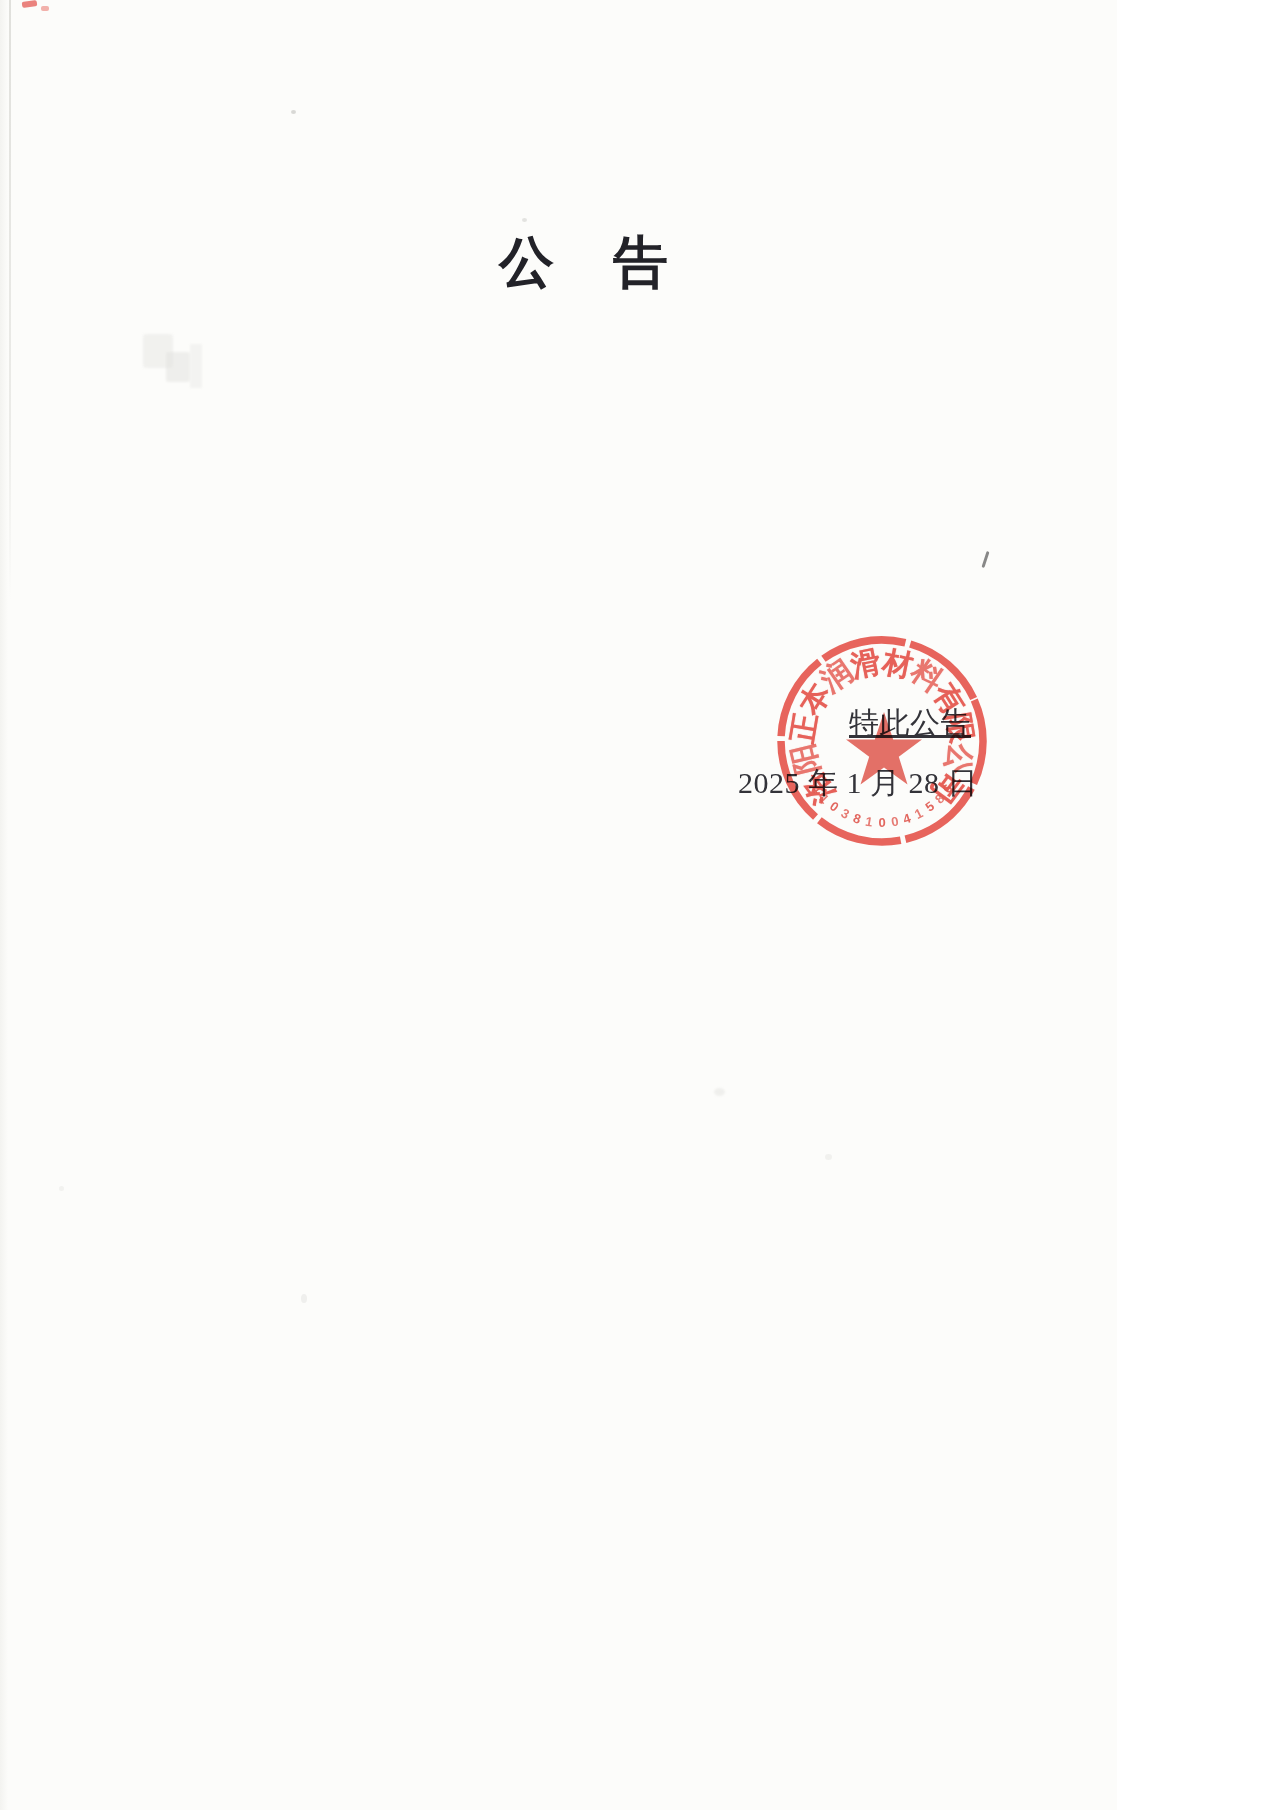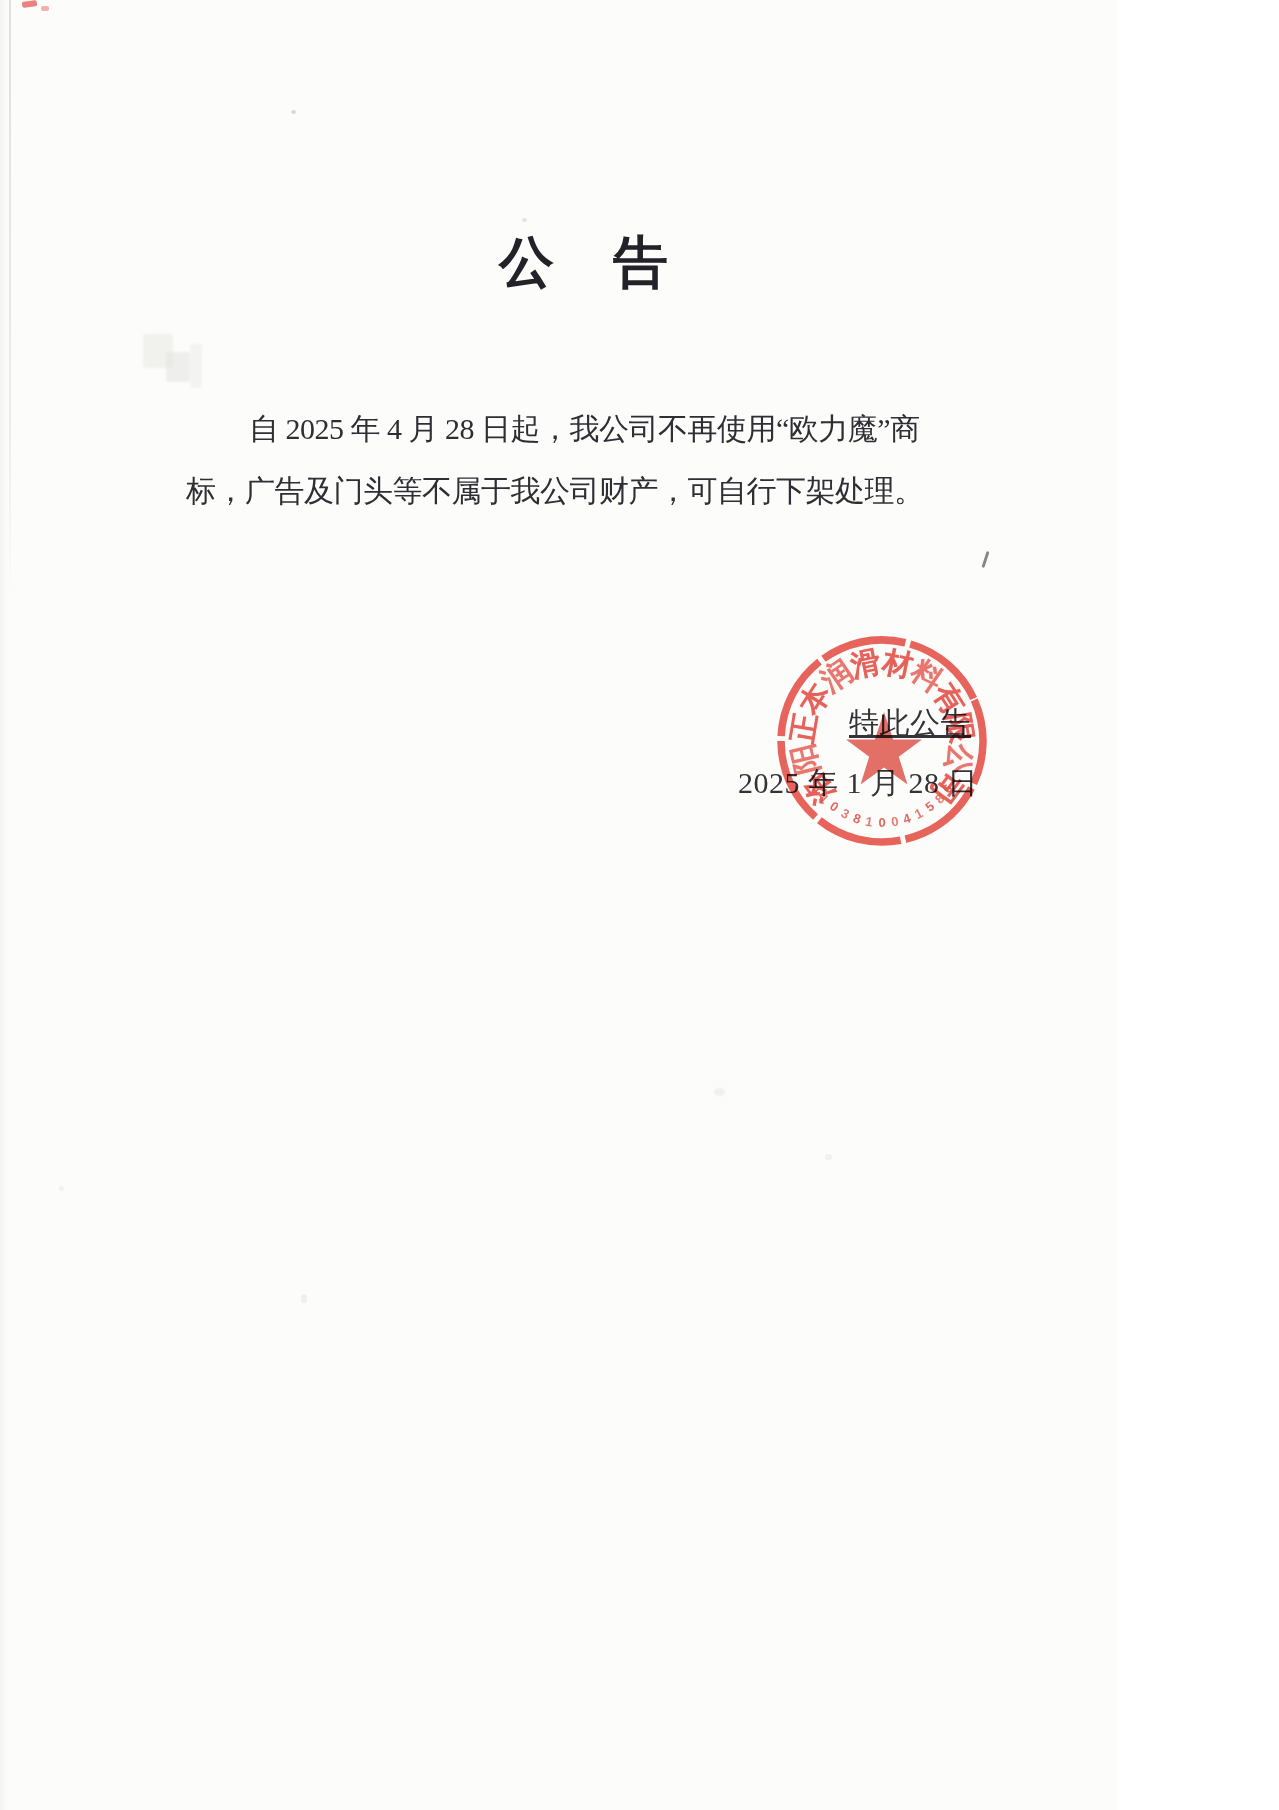--- a/index.html
+++ b/index.html
@@ -90,24 +90,20 @@
   <div class="artifact dot2"></div>
   <div class="artifact dot3"></div>
   <div class="artifact slash"></div>
   <div class="artifact blob1"></div>
   <div class="artifact blob2"></div>
   <div class="artifact blob3"></div>
   <div class="artifact blob4"></div>
 
   <div class="title">公　告</div>
 
-  <div class="body-text">
-    <div class="indent">自 2025 年 4 月 28 日起，我公司不再使用“欧力魔”商</div>
-    <div>标，广告及门头等不属于我公司财产，可自行下架处理。</div>
-  </div>
 
   <div class="closing">特此公告</div>
   <div class="dateline">2025 年 1 月 28 日</div>
 
   <div class="stamp">
     <svg width="232" height="232" viewBox="0 0 232 232">
       <circle id="sealRing" cx="116" cy="116" r="101" fill="none" stroke-width="7.5" stroke-dasharray="86 5" transform="rotate(-24 116 116)" stroke-opacity="0.9" stroke="#e5463d"></circle>
       <polygon id="sealStar" points="118,87 127.2,114.4 156,114.6 132.8,131.8 141.5,159.4 118,142.6 94.5,159.4 103.2,131.8 80,114.6 108.8,114.4" fill-opacity="0.85" fill="#df4a40"></polygon>
     </svg>
     <div id="ringText">

